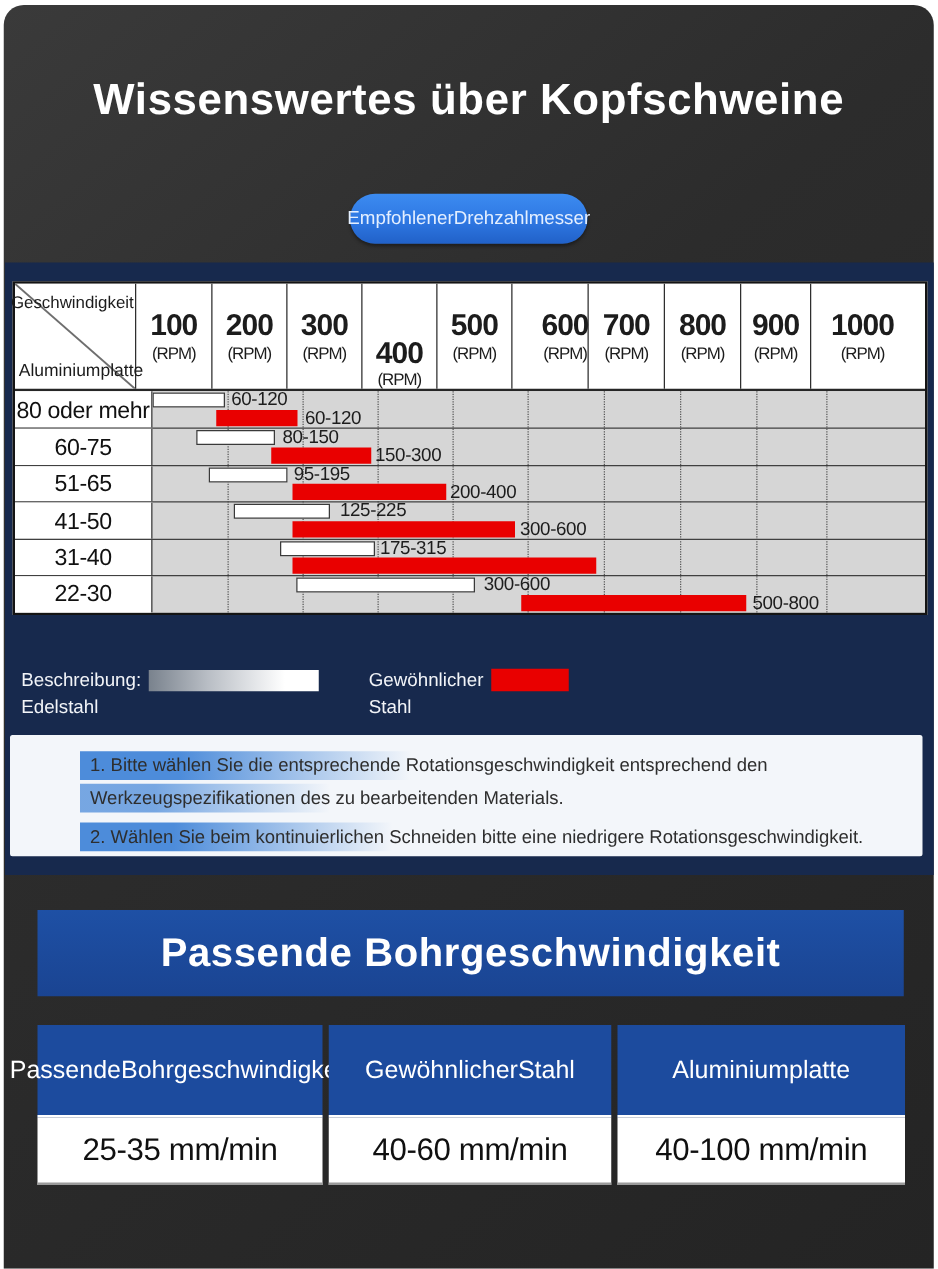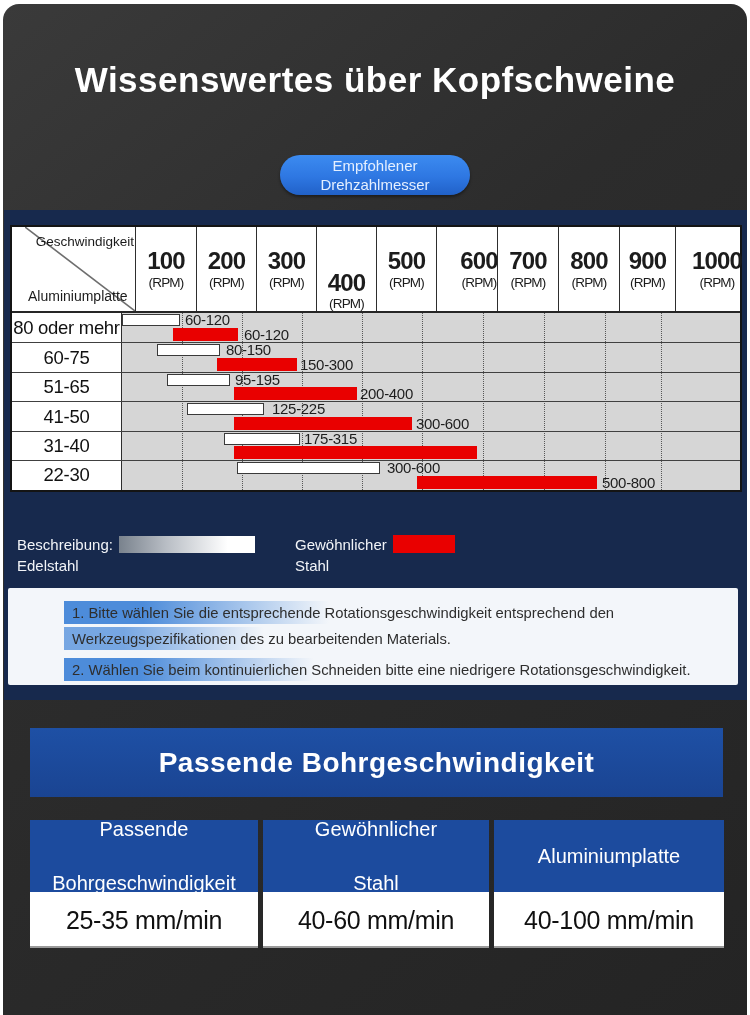--- a/index.html
+++ b/index.html
@@ -18,34 +18,34 @@
   .main-title{
     position:absolute;top:60px;left:0;width:750px;text-align:center;
     color:#fff;font-size:35px;font-weight:bold;letter-spacing:0.5px;margin:0;
   }
   .pill-btn{
     position:absolute;top:155px;left:280px;width:190px;height:40px;
     border-radius:20px;border:none;cursor:pointer;
     background:linear-gradient(#3c8bf0 0%,#2e77e2 55%,#2161c8 100%);
     color:#e4efff;font-size:15px;line-height:1.3;text-align:center;
     font-family:inherit;box-shadow:0 2px 3px rgba(0,0,0,.4);
-    display:flex;flex-direction:column;justify-content:center;align-items:center;
+    display:flex;flex-direction:row;justify-content:center;align-items:center;
   }
   
   .navy{
     position:absolute;left:4px;top:210px;width:743px;height:490px;
     background:var(--navy,#17294d);
   }
   
   .speed-table{
     position:absolute;left:6px;top:15px;width:732px;
     border:2px solid #141414;box-sizing:border-box;background:#fff;
   }
   .thead{display:flex;height:84px;background:#fff;border-bottom:2px solid #262626;}
-  .corner{position:relative;width:111px;box-sizing:border-box;border-right:1px solid #2e2e2e;flex:none;margin-left:13px;}
+  .corner{position:relative;width:97px;box-sizing:border-box;border-right:1px solid #2e2e2e;flex:none;}
   .corner svg{position:absolute;top:0;left:0;width:100%;height:100%;}
   .corner-top{position:absolute;top:7px;right:1px;font-size:13.5px;color:#1b1b1b;}
   .corner-bottom{position:absolute;bottom:7px;left:3px;font-size:14px;color:#1b1b1b;}
   .hcol{display:flex;flex-direction:column;justify-content:center;align-items:center;box-sizing:border-box;flex:none;}
   .hcol + .hcol{border-left:1px solid #2e2e2e;}
   .hnum{font-size:24px;font-weight:bold;letter-spacing:-0.8px;color:#1c1c1c;line-height:1.05;}
   .hunit{font-size:13.5px;color:#1c1c1c;letter-spacing:-0.8px;margin-top:1px;}
   .tbody{position:relative;background:#d6d6d6;}
   .dots{position:absolute;left:110px;top:0;right:0;bottom:0;}
   .dline{position:absolute;top:0;bottom:0;width:0;border-left:1px dotted #575757;}
@@ -81,28 +81,28 @@
   .note span{position:relative;z-index:1;}
   .hl{position:absolute;left:-8px;height:23px;z-index:0;
       background:linear-gradient(90deg,#4d8cda 0%,#4d8cda 30%,rgba(77,140,218,0) 100%);}
   .hl-a{width:265px;top:1px;}
   .hl-b{width:200px;top:27px;opacity:.75;}
   .hl-c{width:250px;top:1px;}
   
   .section-title{
     position:absolute;left:30px;top:728px;width:693px;height:69px;
     background:linear-gradient(#1e50a5,#1a4492);
-    color:#fff;font-size:28px;font-weight:bold;letter-spacing:0.5px;
+    color:#fff;font-size:32px;font-weight:bold;letter-spacing:0.5px;
     display:flex;align-items:center;justify-content:center;margin:0;
   }
   .feed-table{position:absolute;left:30px;top:820px;width:693px;display:flex;gap:5px;}
   .bcol{flex:none;display:flex;flex-direction:column;}
   .bhead{
     background:var(--blue,#1c4b9e);color:#fff;height:72px;
-    display:flex;flex-direction:column;justify-content:center;align-items:center;
+    display:flex;flex-direction:row;justify-content:center;align-items:center;
     font-size:20px;line-height:1.35;text-align:center;border-bottom:2px solid #fff;
   }
   .bval{
     background:#fff;height:52px;display:flex;align-items:center;justify-content:center;
     font-size:25px;color:#101010;letter-spacing:-0.3px;border-bottom:2px solid #9a9a9a;
   }
 </style>
 </head>
 <body>
 

